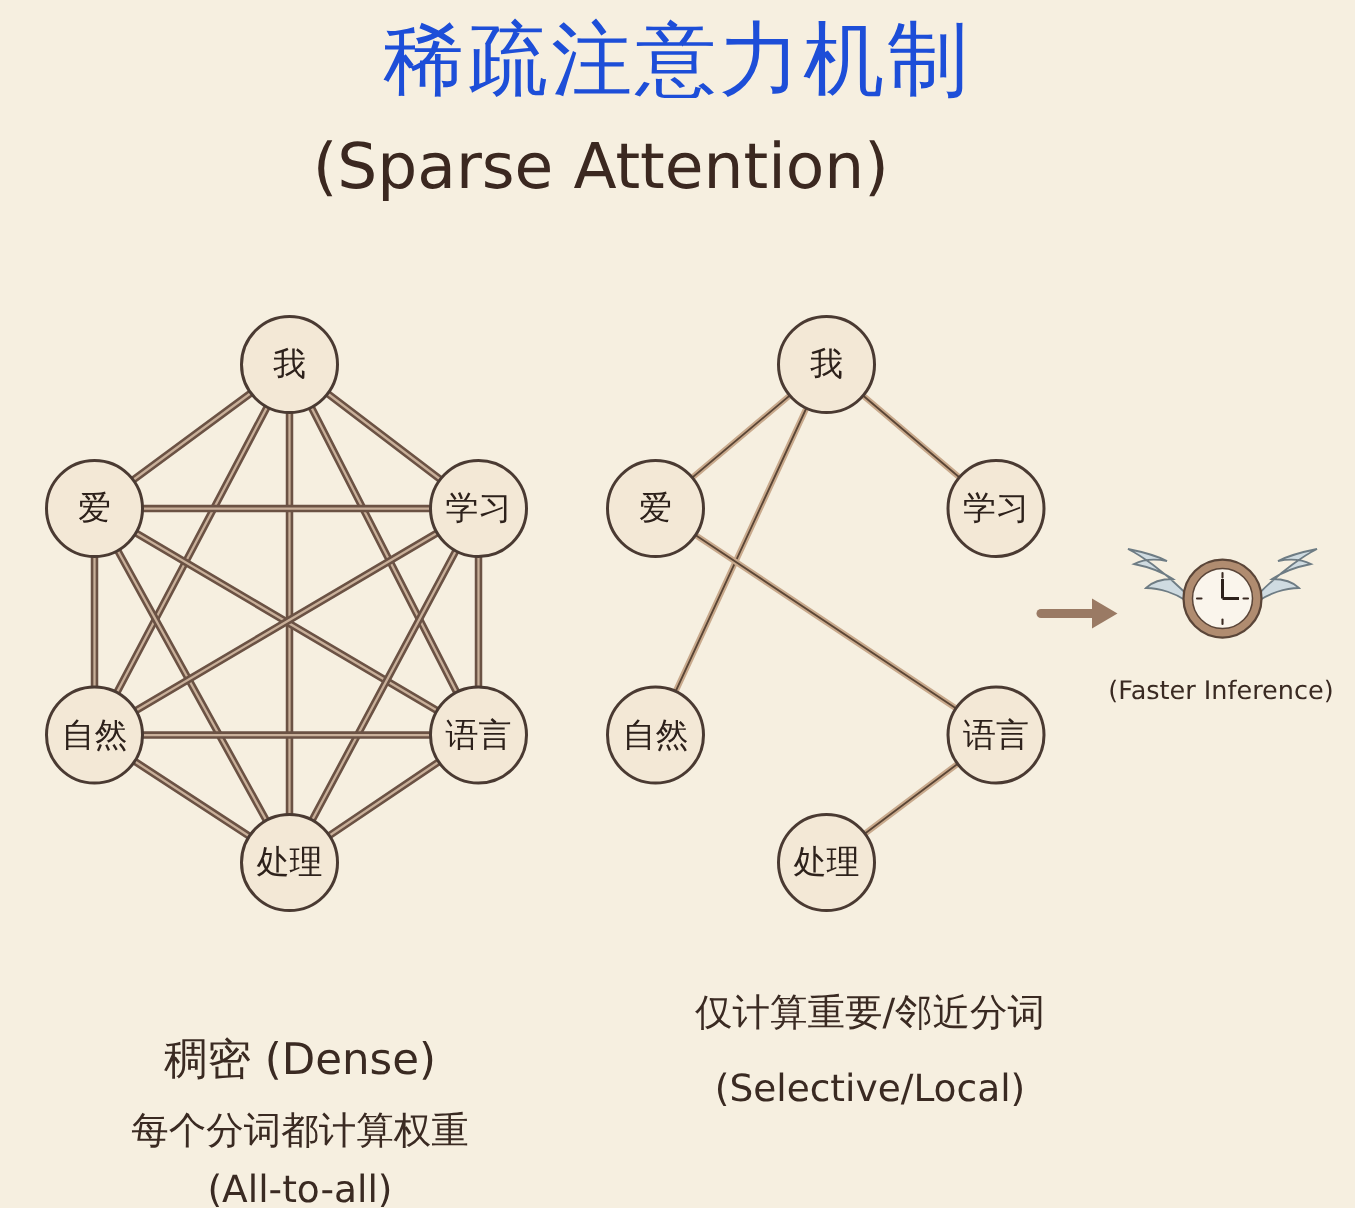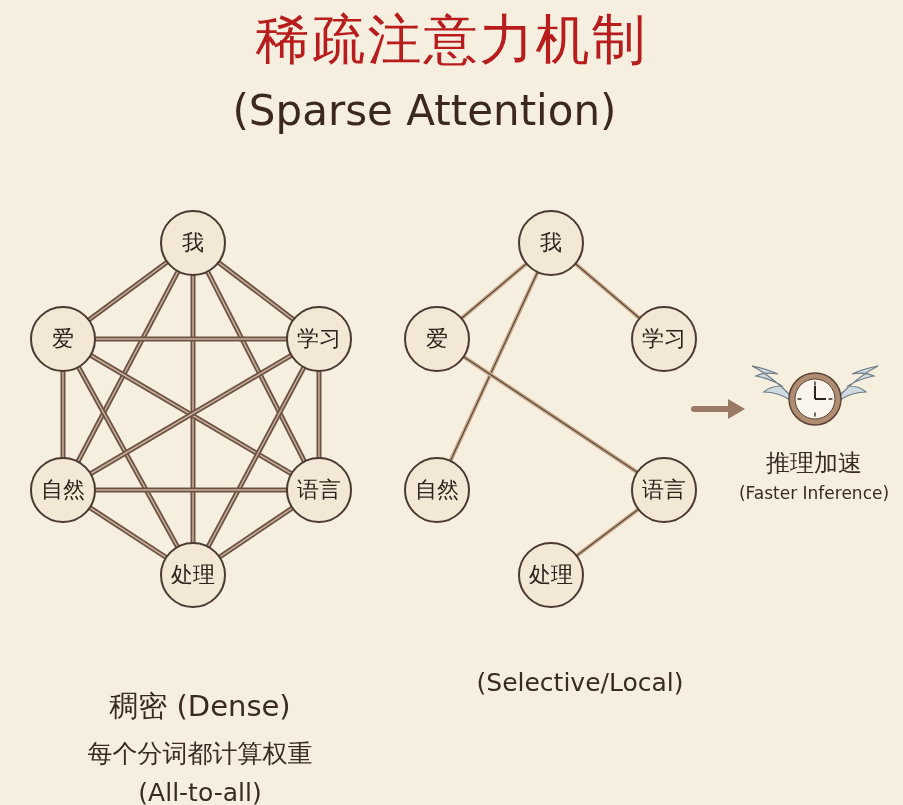--- a/index.html
+++ b/index.html
@@ -1,18 +1,18 @@
 <!DOCTYPE html>
 <html><head>
 <meta charset="utf-8">
 <style>
   html, body { margin:0; padding:0; }
   body { width:903px; height:805px; background:#f6efe0; font-family:"DejaVu Sans", sans-serif; color:#3a2a22; position:relative; overflow:hidden; }
-  .title { position:absolute; left:0; width:903px; text-align:center; top:4px; font-size:54px; letter-spacing:2px; color:#b91c1c; }
-  .subtitle { position:absolute; left:0; width:801px; text-align:center; top:86px; font-size:42px; color:#3b2820;padding-left:24px; }
+  .title { position:absolute; left:0; width:903px; text-align:center; top:4px; font-size:54px; letter-spacing:2px; color:#1d4ed8; }
+  .subtitle { position:absolute; left:0; width:801px; text-align:center; top:86px; font-size:42px; color:#3b2820; }
   svg.graph { position:absolute; left:0; top:0; }
   .node-label { position:absolute; transform:translate(-50%,-50%); font-size:22px; color:#2d211b; white-space:nowrap; }
   .caption { position:absolute; text-align:center; transform:translateX(-50%); white-space:nowrap; }
   .cap-title { font-size:29px; }
   .cap-desc { font-size:25px; }
   .cap-en { font-size:25px; }
   .speed-label { position:absolute; left:814px; transform:translateX(-50%); white-space:nowrap; text-align:center; }
 </style>
 </head>
 <body>
@@ -114,25 +114,25 @@
 <div id="sparse-labels">
     <div class="node-label" style="left: 551px; top: 243px;">我</div>
     <div class="node-label" style="left: 437px; top: 339px;">爱</div>
     <div class="node-label" style="left: 664px; top: 339px;">学习</div>
     <div class="node-label" style="left: 437px; top: 490px;">自然</div>
     <div class="node-label" style="left: 664px; top: 490px;">语言</div>
     <div class="node-label" style="left: 551px; top: 575px;">处理</div>
   </div>
 
 <div class="speed-label" style="top:447px;">
-  <div style="font-size:24px;">推理加速</div>
   <div style="font-size:17px; margin-top:4px;">(Faster Inference)</div>
 </div>
 
 <div class="caption" style="left:200px; top:667px;margin-top:20px;">
   <div class="cap-title">稠密 (Dense)</div>
   <div class="cap-desc" style="margin-top:10px;">每个分词都计算权重</div>
   <div class="cap-en" style="margin-top:8px;">(All-to-all)</div>
 </div>
 
 <div class="caption" style="left:580px; top:648px;">
+  <div class="cap-desc" style="margin-top:10px;">仅计算重要/邻近分词</div>
   <div class="cap-en" style="margin-top:20px;">(Selective/Local)</div>
 </div>
 
 </body></html>

